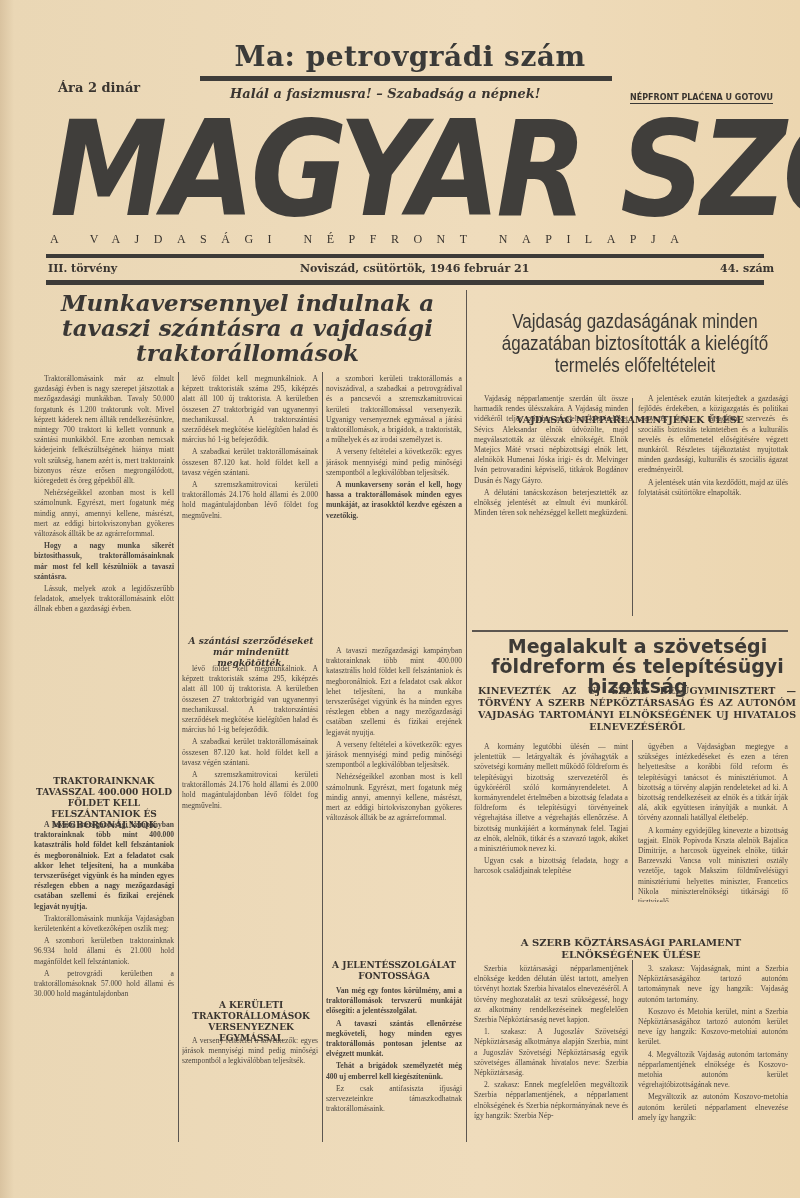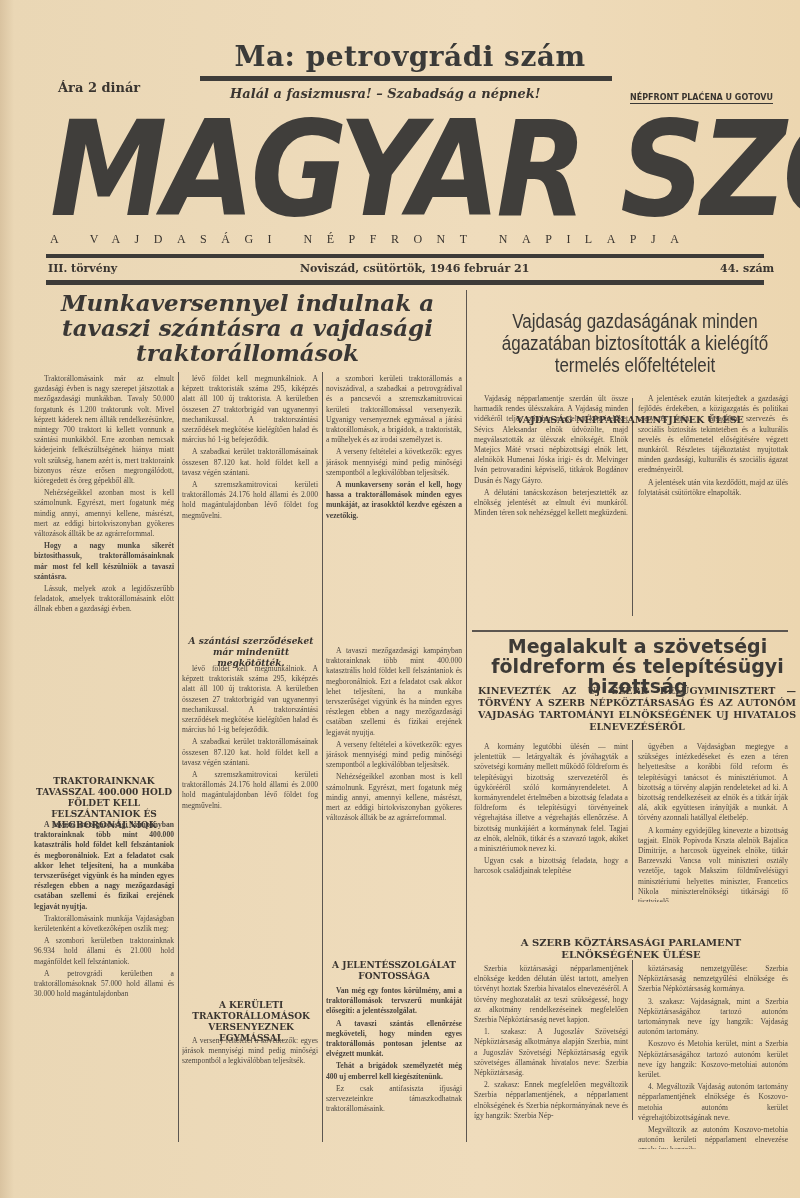--- a/index.html
+++ b/index.html
@@ -128,21 +128,20 @@
     <p>A kormány egyidejűleg kinevezte a bizottság tagjait. Elnök Popivoda Krsztа alelnök Bajalica Dimitrije, a harcosok ügyeinek elnöke, titkár Barzevszki Vancsa volt miniszteri osztály vezetője, tagok Makszim földművelésügyi minisztériumi helyettes miniszter, Francetics Nikola miniszterelnökségi titkársági fő tisztviselő.</p>
   </div>
 
   <div class="abs subhead" style="left:476px;top:937px;width:310px;font-size:10px;line-height:12px;">A SZERB KÖZTÁRSASÁGI PARLAMENT ELNÖKSÉGÉNEK ÜLÉSE</div>
   <div class="col" style="left:474px;top:964px;width:154px;height:180px;">
     <p>Szerbia köztársasági népparlamentjének elnöksége kedden délután ülést tartott, amelyen törvényt hoztak Szerbia hivatalos elnevezéséről. A törvény meghozatalát az teszi szükségessé, hogy az alkotmány rendelkezéseinek megfelelően Szerbia Népköztársaság nevet kapjon.</p>
     <p>1. szakasz: A Jugoszláv Szövetségi Népköztársaság alkotmánya alapján Szerbia, mint a Jugoszláv Szövetségi Népköztársaság egyik szövetséges államának hivatalos neve: Szerbia Népköztársaság.</p>
     <p>2. szakasz: Ennek megfelelően megváltozik Szerbia népparlamentjének, a népparlament elnökségének és Szerbia népkormányának neve és így hangzik: Szerbia Nép-</p>
   </div>
   <div class="col" style="left:638px;top:964px;width:150px;height:185px;">
-    <p>köztársaság nemzetgyűlése: Szerbia Népköztársaság nemzetgyűlési elnöksége és Szerbia Népköztársaság kormánya.</p>
     <p>3. szakasz: Vajdaságnak, mint a Szerbia Népköztársaságához tartozó autonóm tartománynak neve így hangzik: Vajdaság autonóm tartomány.</p>
     <p>Koszovo és Metohia kerület, mint a Szerbia Népköztársaságához tartozó autonóm kerület neve így hangzik: Koszovo-metohiai autonóm kerület.</p>
     <p>4. Megváltozik Vajdaság autonóm tartomány népparlamentjének elnöksége és Koszovo-metohia autonóm kerület végrehajtóbizottságának neve.</p>
     <p>Megváltozik az autonóm Koszovo-metohia autonóm kerületi népparlament elnevezése amely így hangzik:</p>
 
   </div>
 
 </div>
 
 </body></html>

